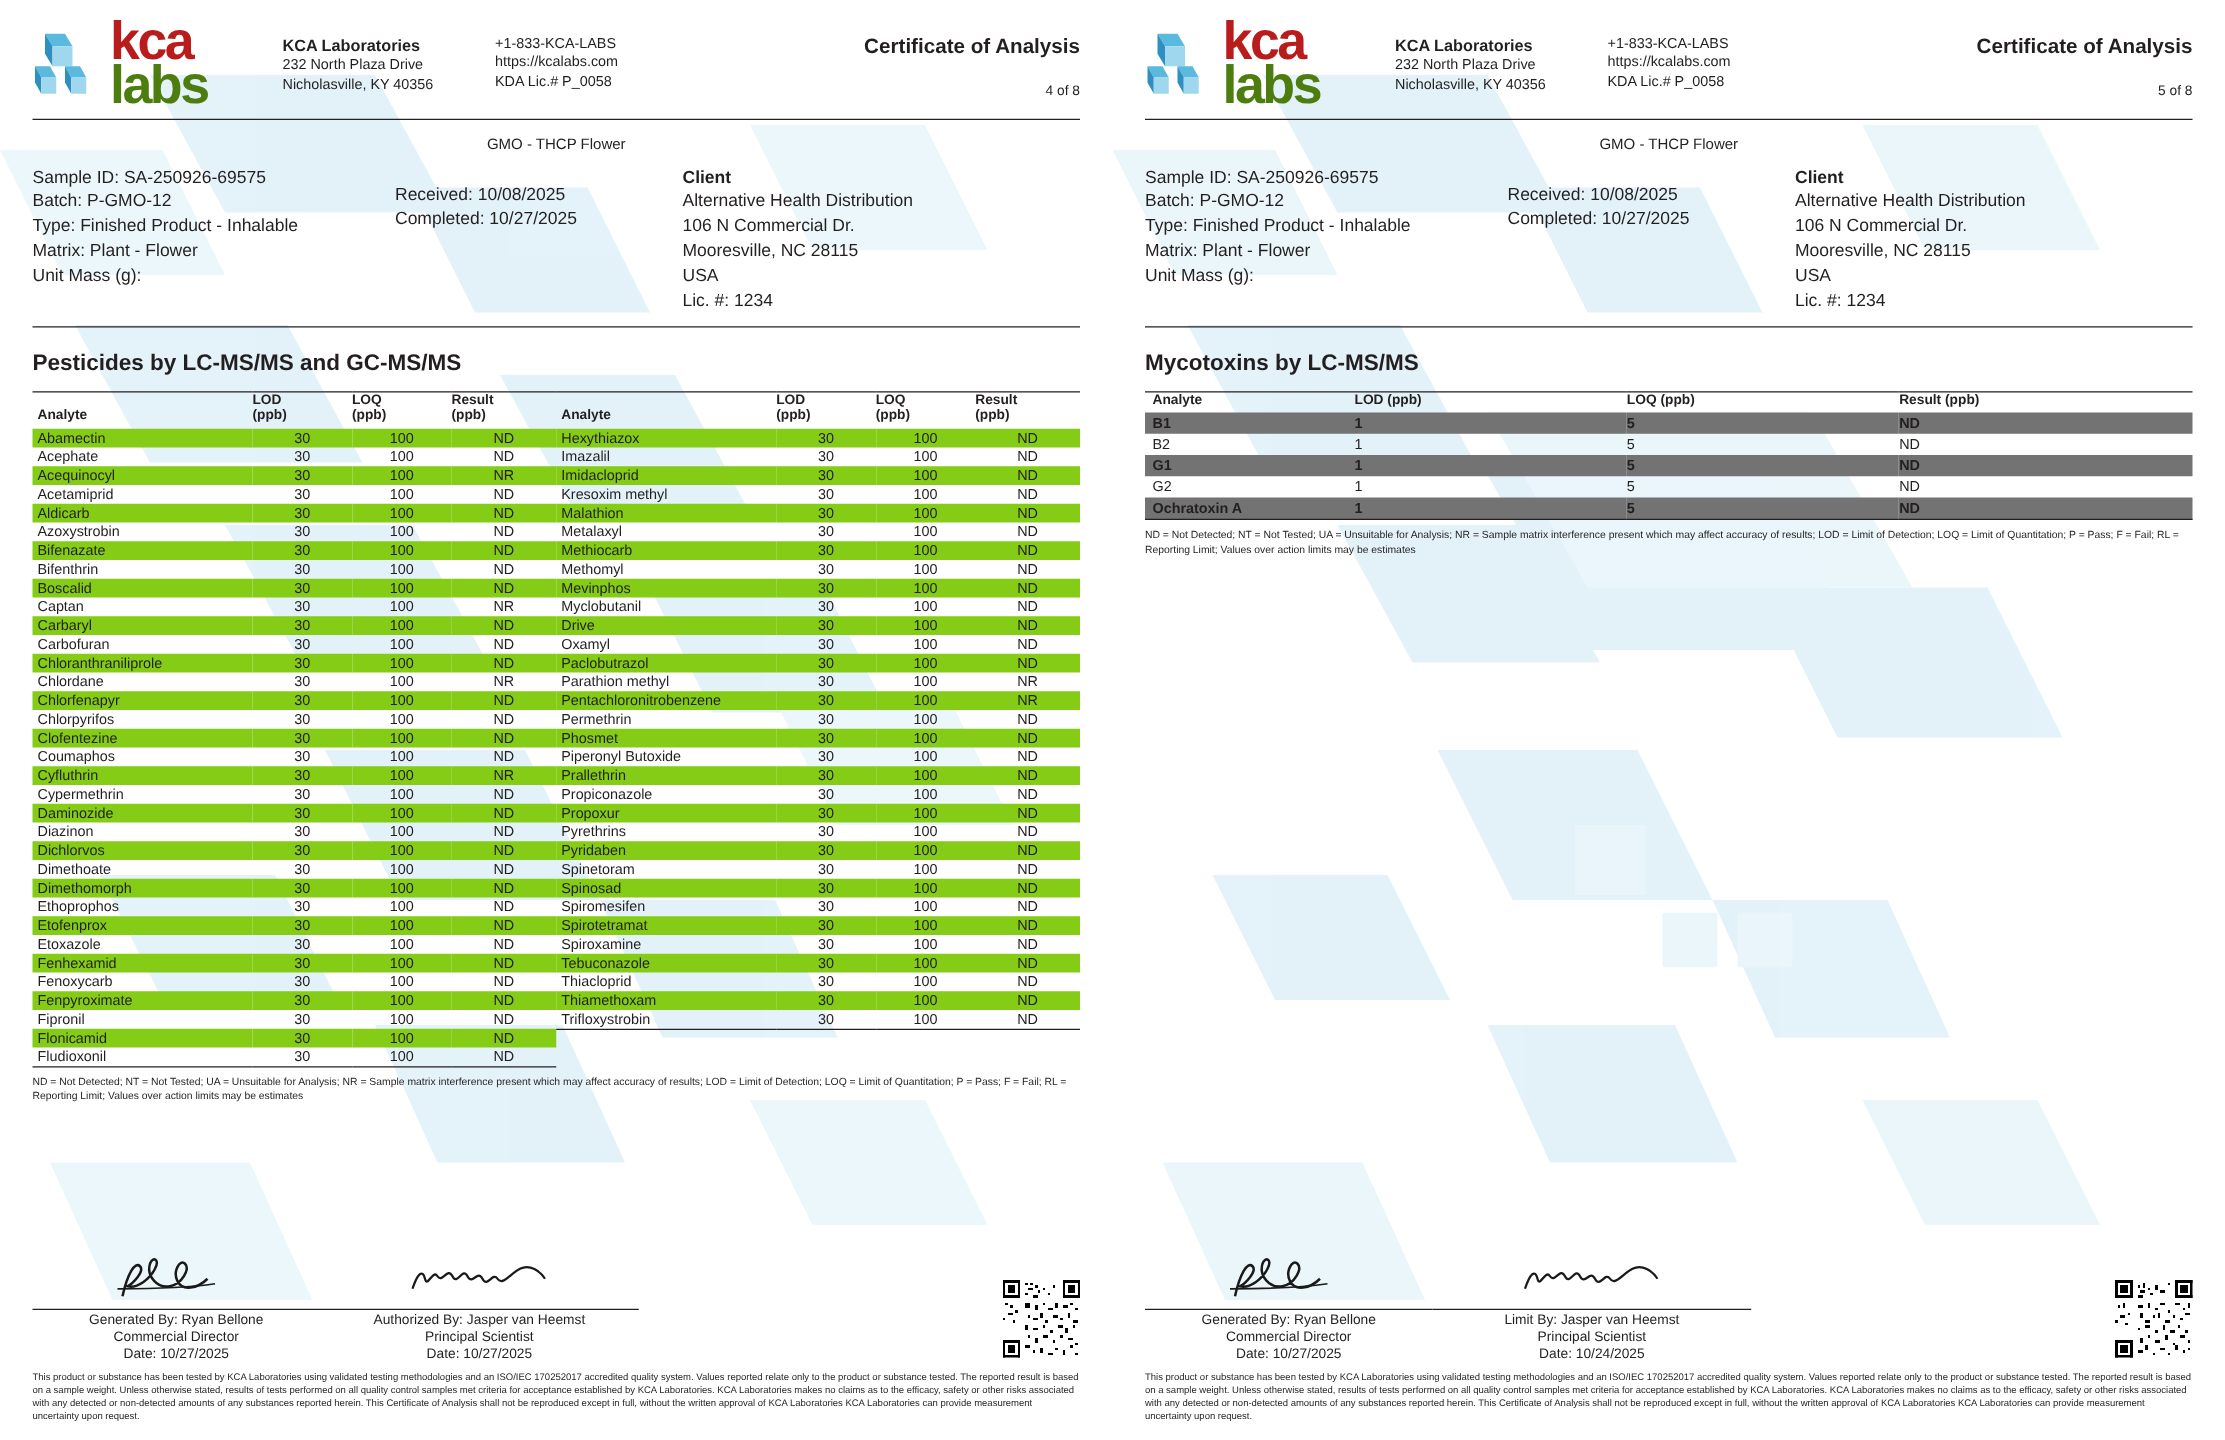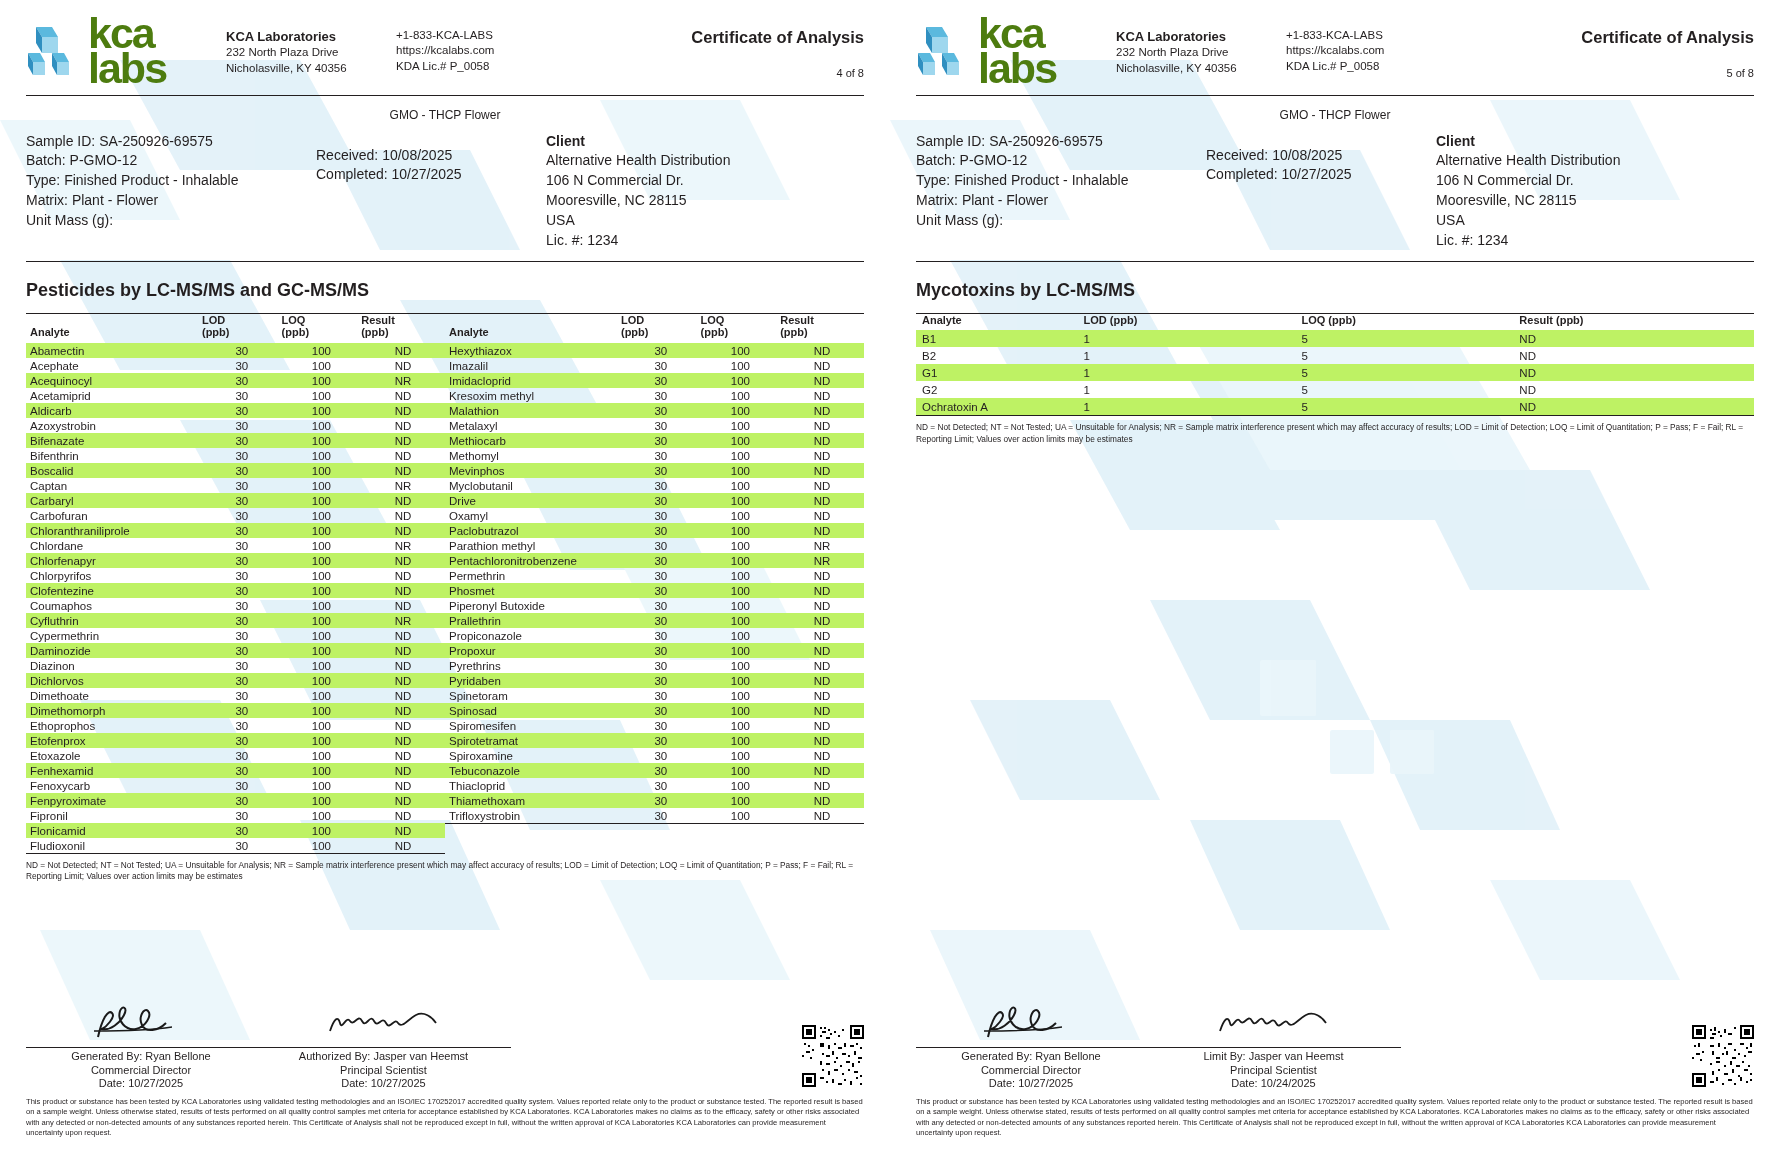--- a/index.html
+++ b/index.html
@@ -12,21 +12,21 @@
   .wm{position:absolute;inset:0;overflow:hidden;pointer-events:none;}
   .wm svg{position:absolute;}
 
   .content{position:relative;z-index:2;}
 
   
   .hdr{display:flex;align-items:flex-start;padding-top:16px;}
   .logo{display:flex;align-items:center;width:200px;flex:0 0 200px;}
   .logo .cubes{width:56px;height:56px;margin-right:6px;}
   .logo .wordmark{line-height:0.82;}
-  .logo .wm1{font-size:43px;font-weight:bold;letter-spacing:-2px;color:#4d7c0f;}
+  .logo .wm1{font-size:43px;font-weight:bold;letter-spacing:-2px;color:#b91c1c;}
   .logo .wm2{font-size:43px;font-weight:bold;letter-spacing:-2px;color:#4d7c0f;}
   .lab-block{flex:0 0 170px;font-size:11.5px;line-height:1.33;padding-top:12px;}
   .lab-block .lab-name{font-weight:bold;font-size:13px;}
   .contact-block{flex:0 0 180px;font-size:11.5px;line-height:1.33;padding-top:12px;}
   .coa-block{flex:1;text-align:right;padding-top:12px;}
   .coa-title{font-size:16.5px;font-weight:bold;}
   .coa-page{font-size:11px;margin-top:20px;}
 
   .rule{border:0;border-top:1.6px solid #231f20;margin:8px 0 0 0;}
   .rule-thin{border:0;border-top:1px solid #231f20;margin:0;}
@@ -41,29 +41,29 @@
 
   .sec-title{font-size:18px;font-weight:bold;margin:18px 0 12px 0;}
 
   table{border-collapse:collapse;width:100%;font-size:11.5px;}
   .tbl-head th{font-size:11px;font-weight:bold;text-align:left;padding:0 0 4px 0;vertical-align:bottom;line-height:1.15;}
   .tbl-head th .u{display:block;}
   .pest-wrap{display:flex;gap:0;}
   .pest-col{flex:1;}
   .pest-col table{width:100%;}
   .pest-col td{padding:1.5px 0;}
-  .pest-col tr.alt{background:#bef264;}
+  .pest-col tr.alt{background:#84cc16;}
   .c-analyte{width:42%;padding-left:4px !important;}
   .c-lod{width:19%;text-align:center;}
   .c-loq{width:19%;text-align:center;}
   .c-res{width:20%;text-align:center;}
   .hr-head{border-top:1.3px solid #231f20;}
 
   .myco td{padding:2.5px 0;}
-  .myco tr.alt{background:#bef264;}
+  .myco tr.alt{background:#737373;font-weight:bold;}
   .m-analyte{width:20%;padding-left:6px !important;}
   .m-lod{width:26%;}
   .m-loq{width:26%;}
   .m-res{width:28%;}
 
   .legend{font-size:8.3px;line-height:1.35;margin-top:6px;}
 
   
   .footer{position:absolute;left:26px;right:26px;bottom:14px;z-index:3;}
   .sig-row{display:flex;align-items:flex-end;}

